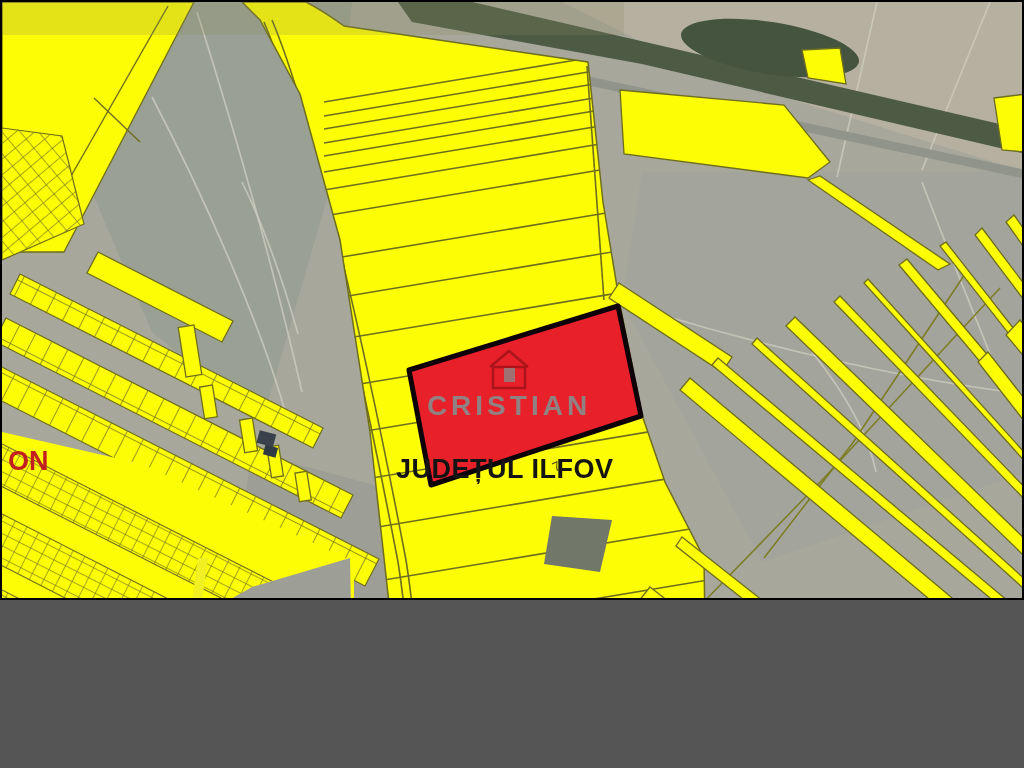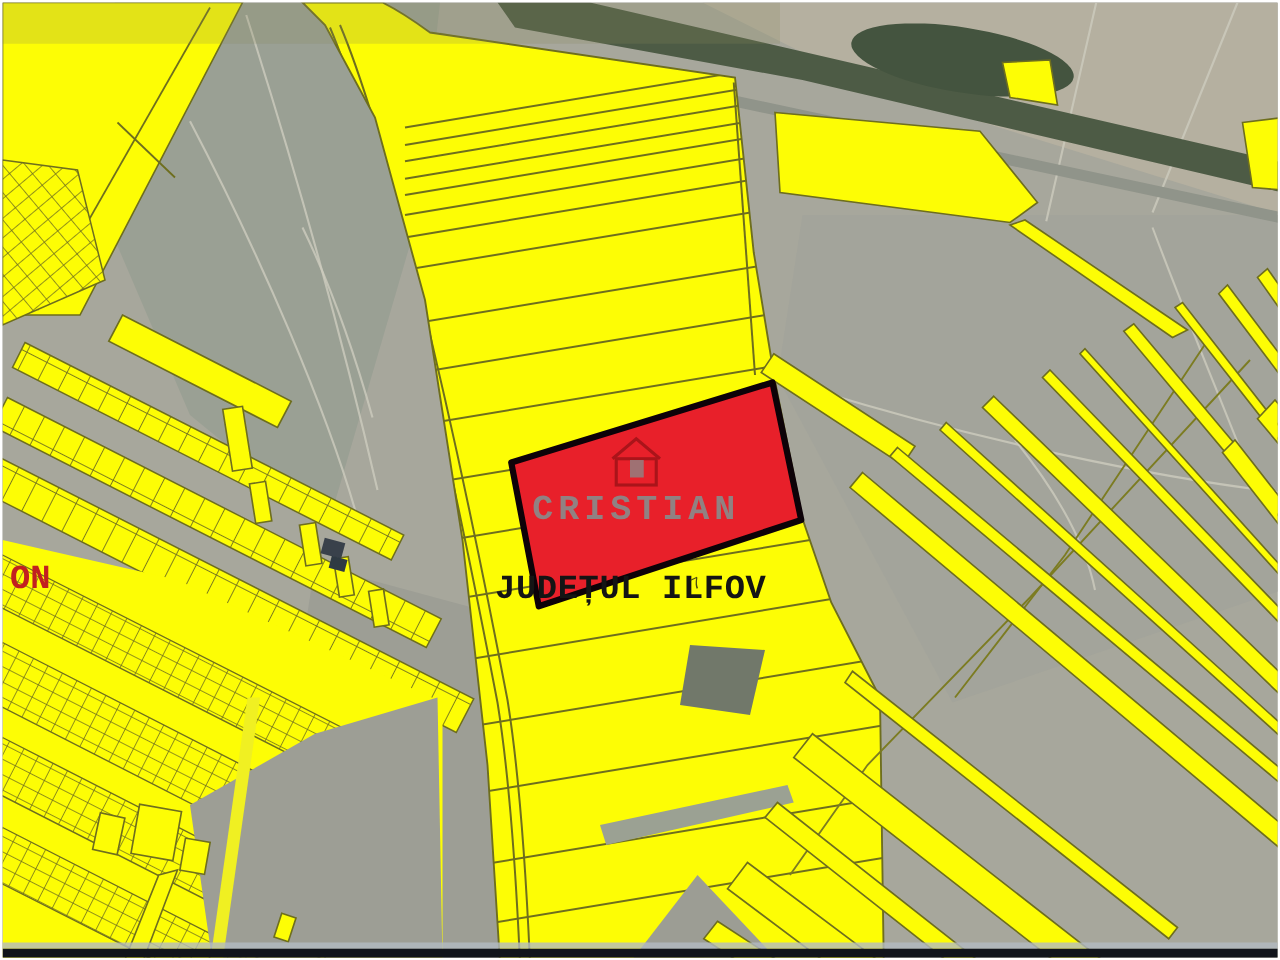--- a/index.html
+++ b/index.html
@@ -1,19 +1,19 @@
 <!DOCTYPE html>
 <html><head>
 <meta charset="utf-8">
 <style>
   html,body{margin:0;padding:0;background:#555;}
   .frame{
-    position:relative;width:1024px;height:768px;box-sizing:border-box;
-    border:2px solid #ffffff;overflow:hidden;background:#a7a79c;
-    font-family:Liberation Mono, monospace;
+    position:relative;width:1024px;height:600px;box-sizing:border-box;
+    border:2px solid #000000;overflow:hidden;background:#a7a79c;
+    font-family:Liberation Sans, sans-serif;
   }
   svg{position:absolute;inset:0;display:block;}
   .py{fill:#fdfd05;stroke:#6e6e1e;stroke-width:1.3;}
   .pyn{fill:#fdfd05;}
   .ol{stroke:#6e6e1e;stroke-width:1.4;}
   .track{stroke:#cdccbe;stroke-width:1.7;fill:none;opacity:.8;}
   .bnd{stroke:#7c7c22;stroke-width:1.5;fill:none;}
   .wm-text{font-weight:bold;font-size:28px;letter-spacing:4px;opacity:.92;}
   .county{font-weight:600;font-size:27px;letter-spacing:.5px;}
   .edge-label{font-weight:bold;font-size:27px;}

